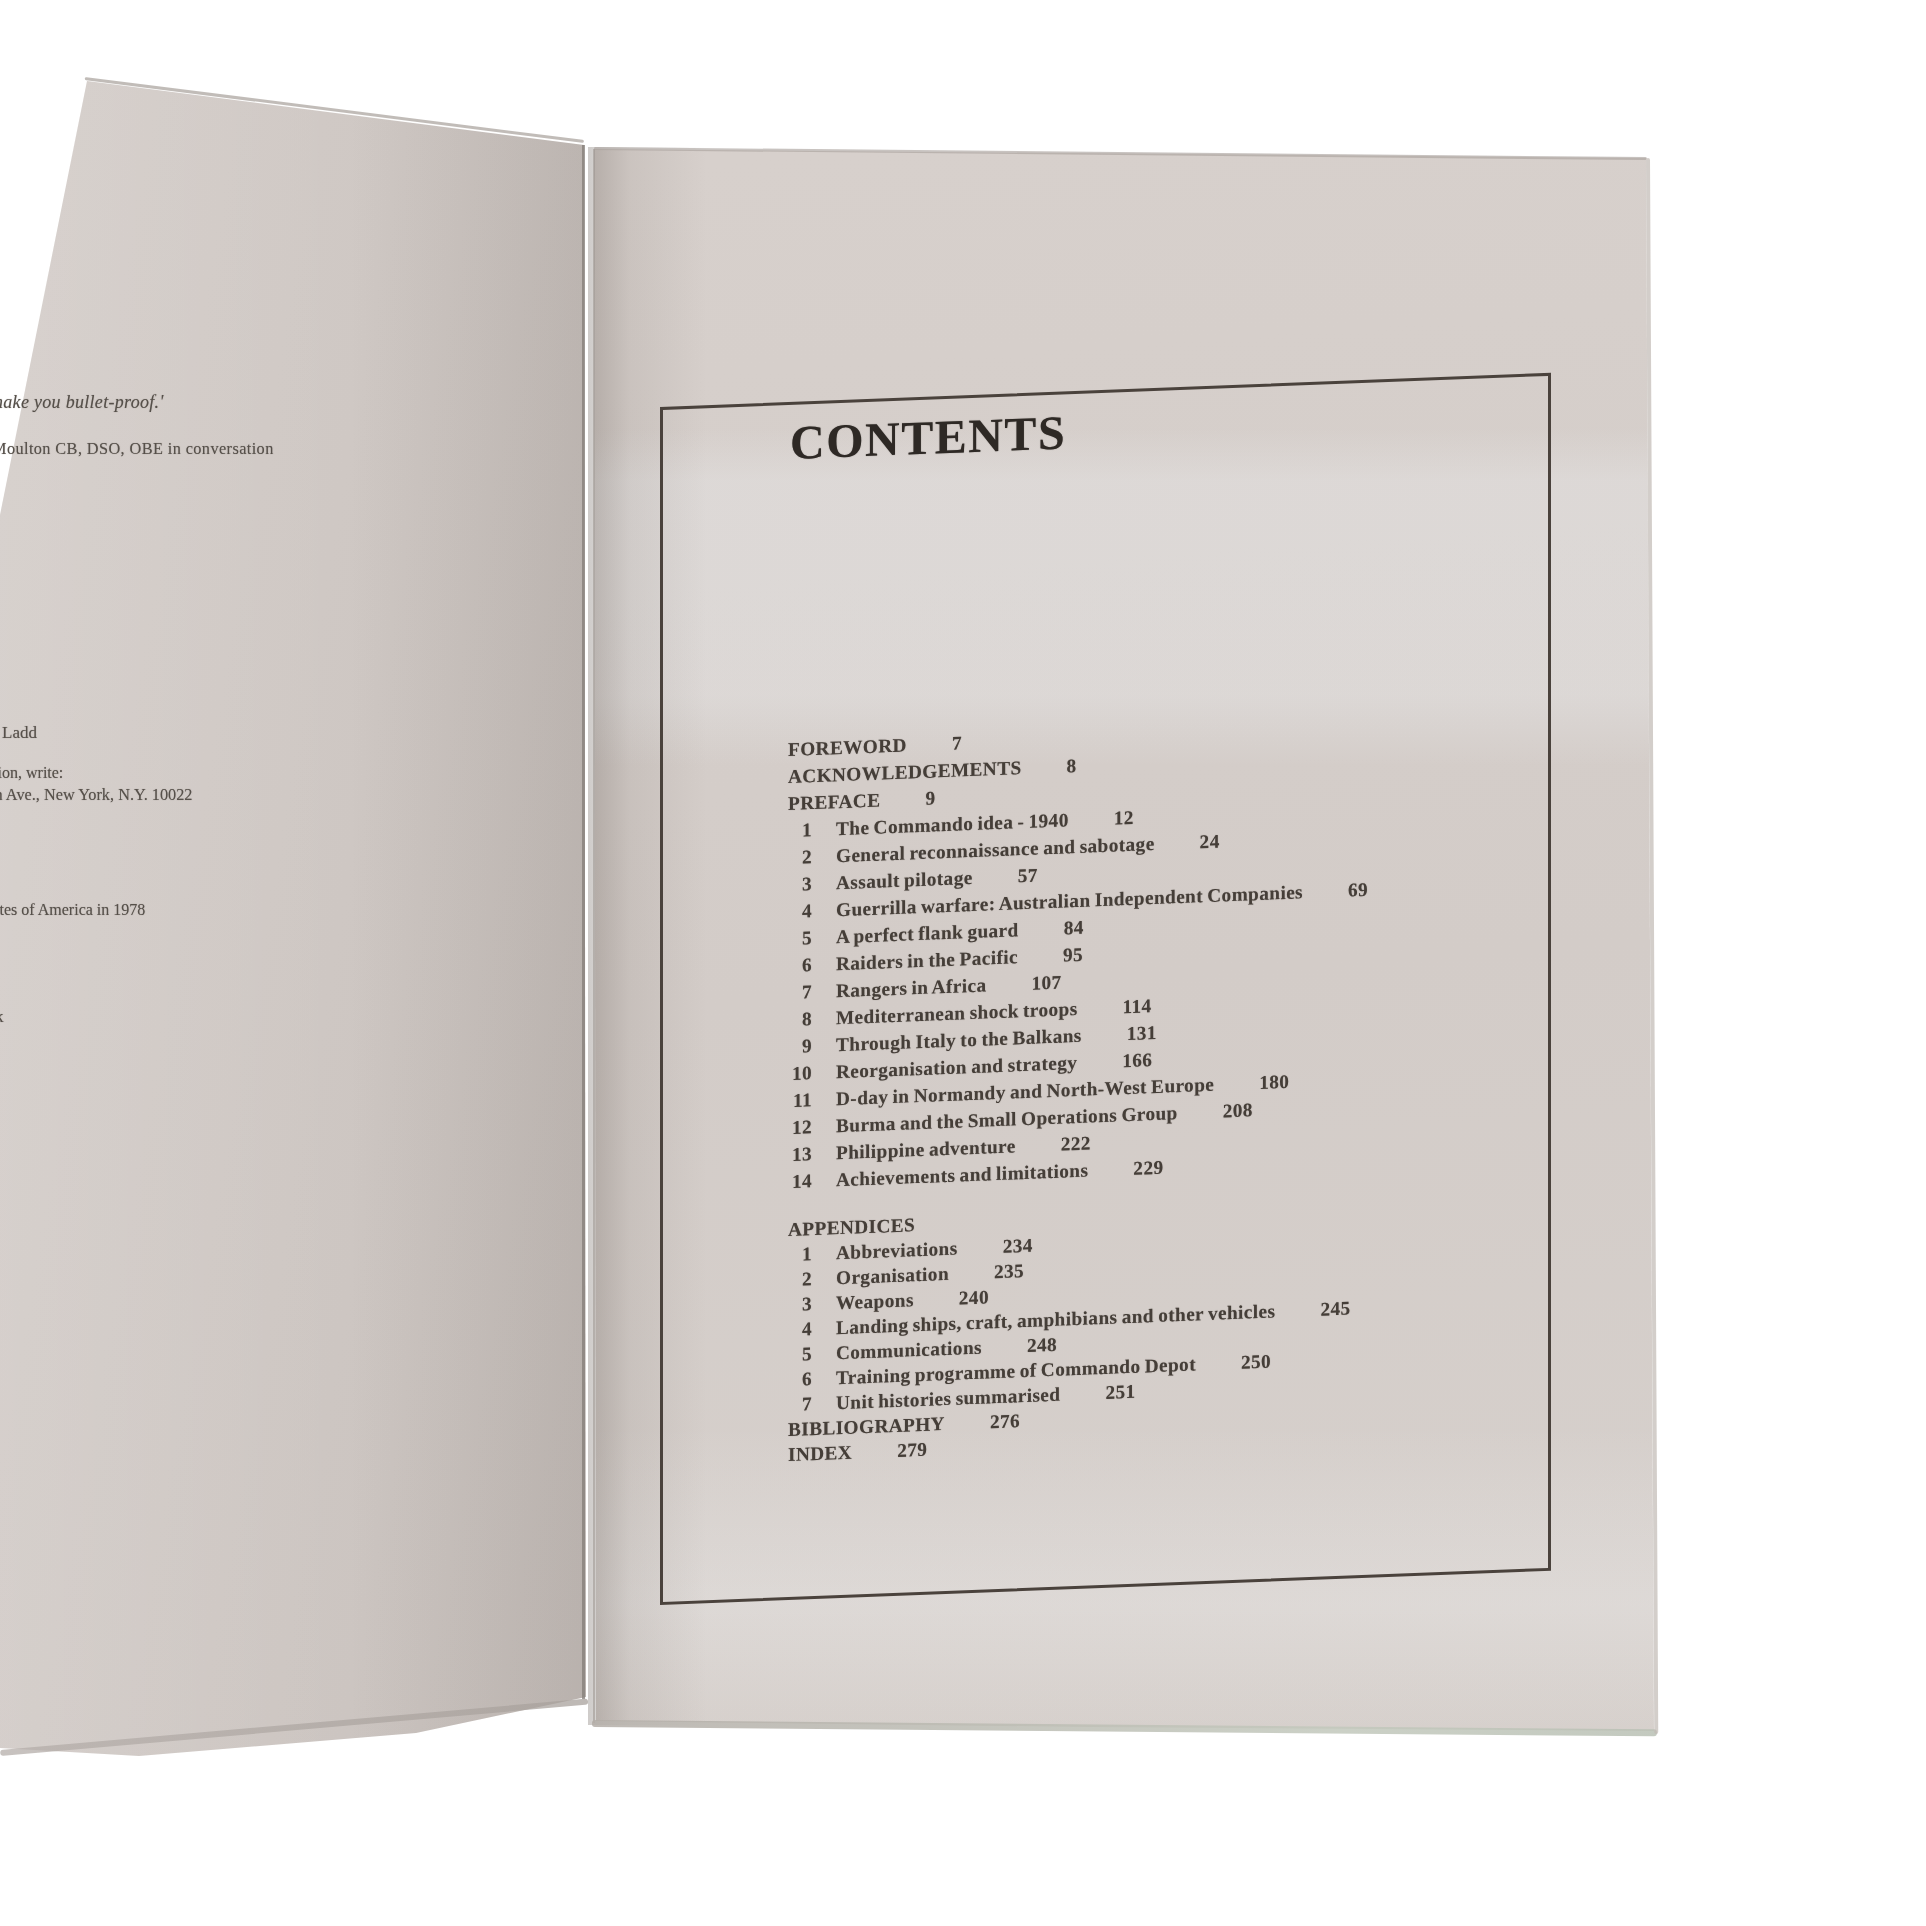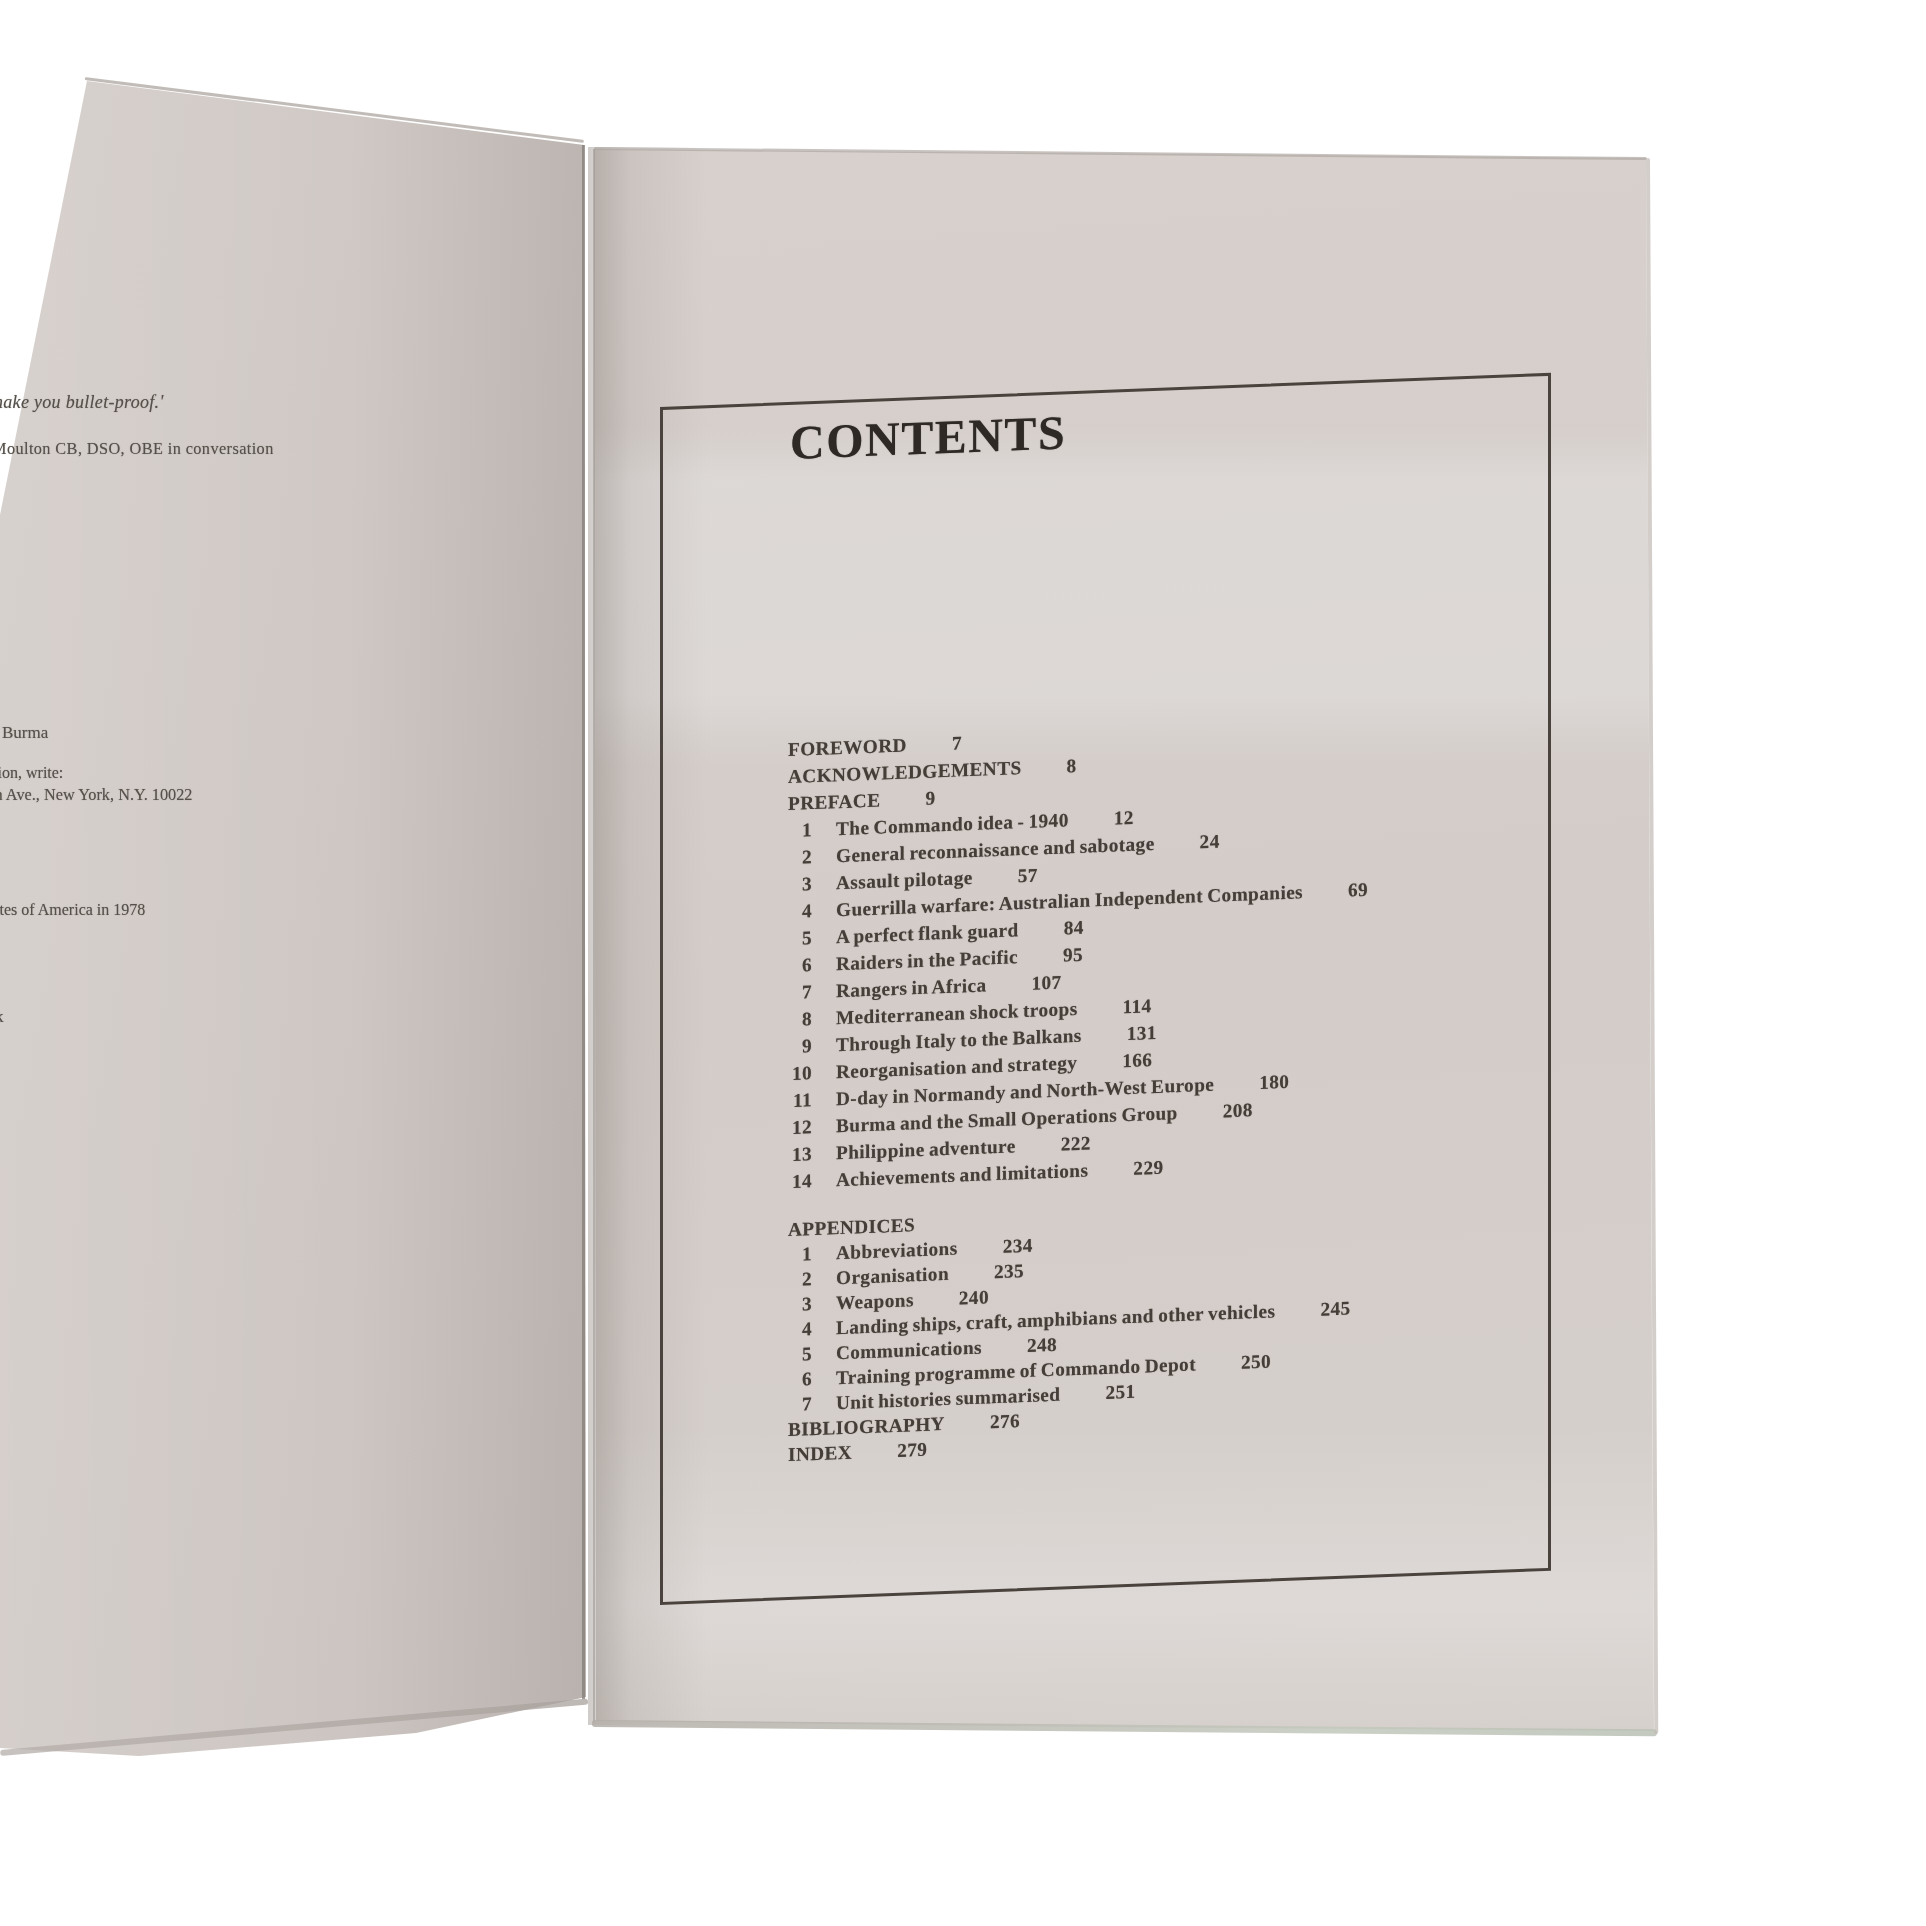--- a/index.html
+++ b/index.html
@@ -81,21 +81,21 @@
   <div class="spine-line"></div>
   <div class="spine-line2"></div>
   <div class="edge edge-left-top"></div>
   <div class="edge edge-right-top"></div>
   <div class="edge edge-left-bottom"></div>
   <div class="edge edge-right-bottom"></div>
   <div class="edge edge-right-side"></div>
 
   <span class="lfrag lf0">make you bullet-proof.'</span>
   <span class="lfrag lf1">Moulton CB, DSO, OBE  in conversation</span>
-  <span class="lfrag lf2">Burma</span>
+  <span class="lfrag lf2">Ladd</span>
   <span class="lfrag lf3">ation, write:</span>
   <span class="lfrag lf4">th Ave., New York, N.Y. 10022</span>
   <span class="lfrag lf5">tates of America in 1978</span>
   <span class="lfrag lf6">k</span>
 
   <div class="contents-box">
     <div class="contents-title">CONTENTS</div>
     <div class="toc" id="toc">
         <div class="toc-row"><span>FOREWORD</span><span class="toc-page">7</span></div>
         <div class="toc-row"><span>ACKNOWLEDGEMENTS</span><span class="toc-page">8</span></div>

